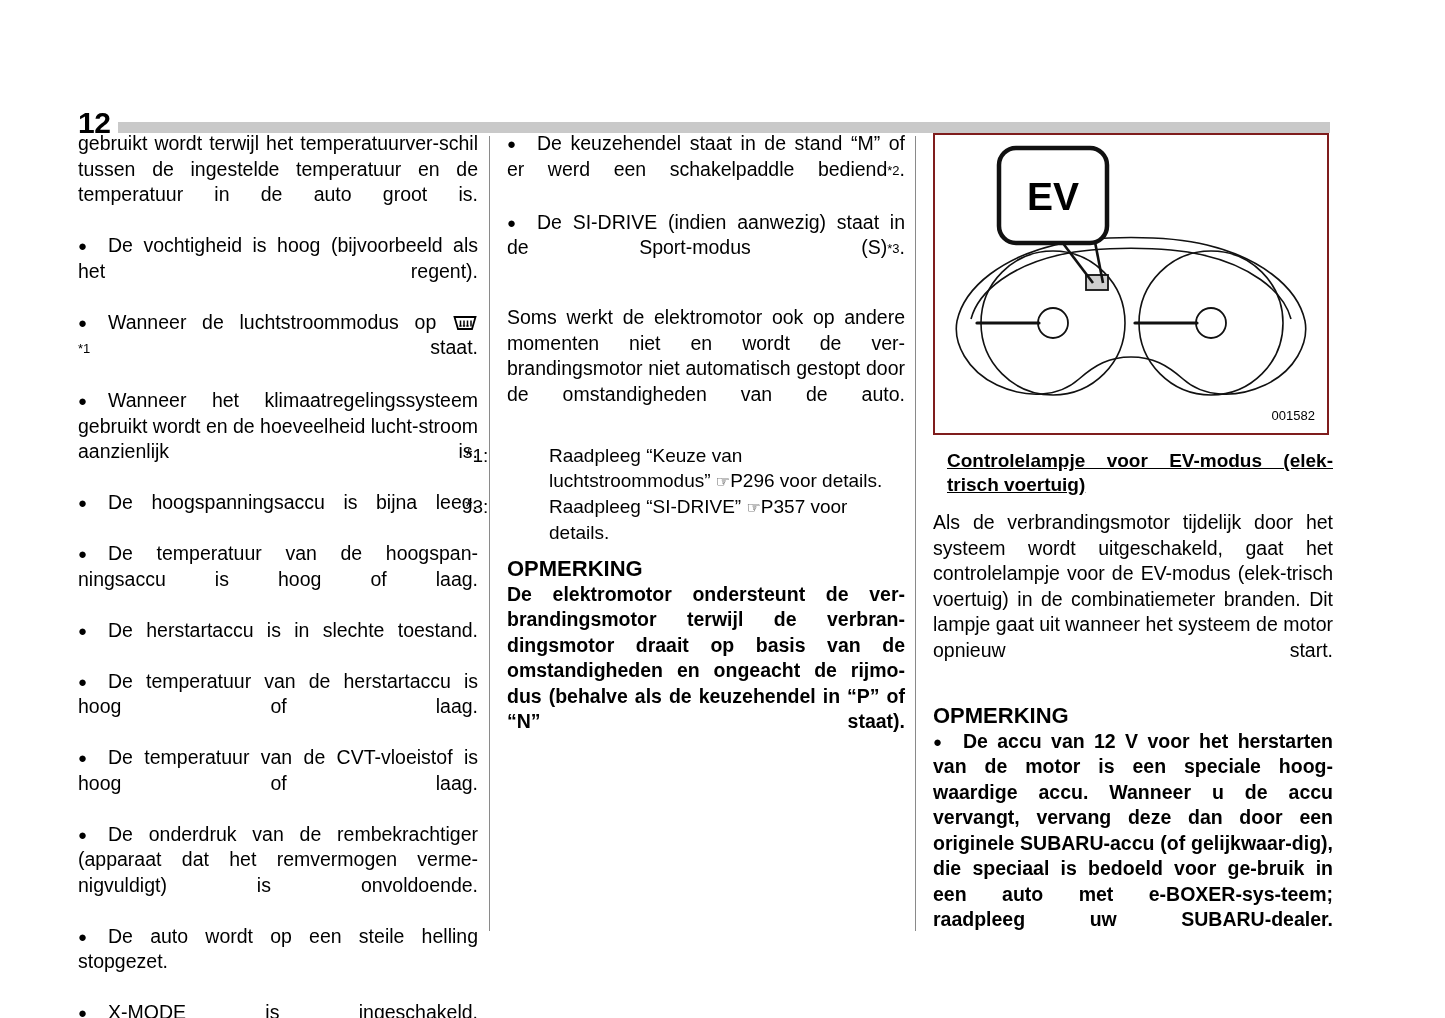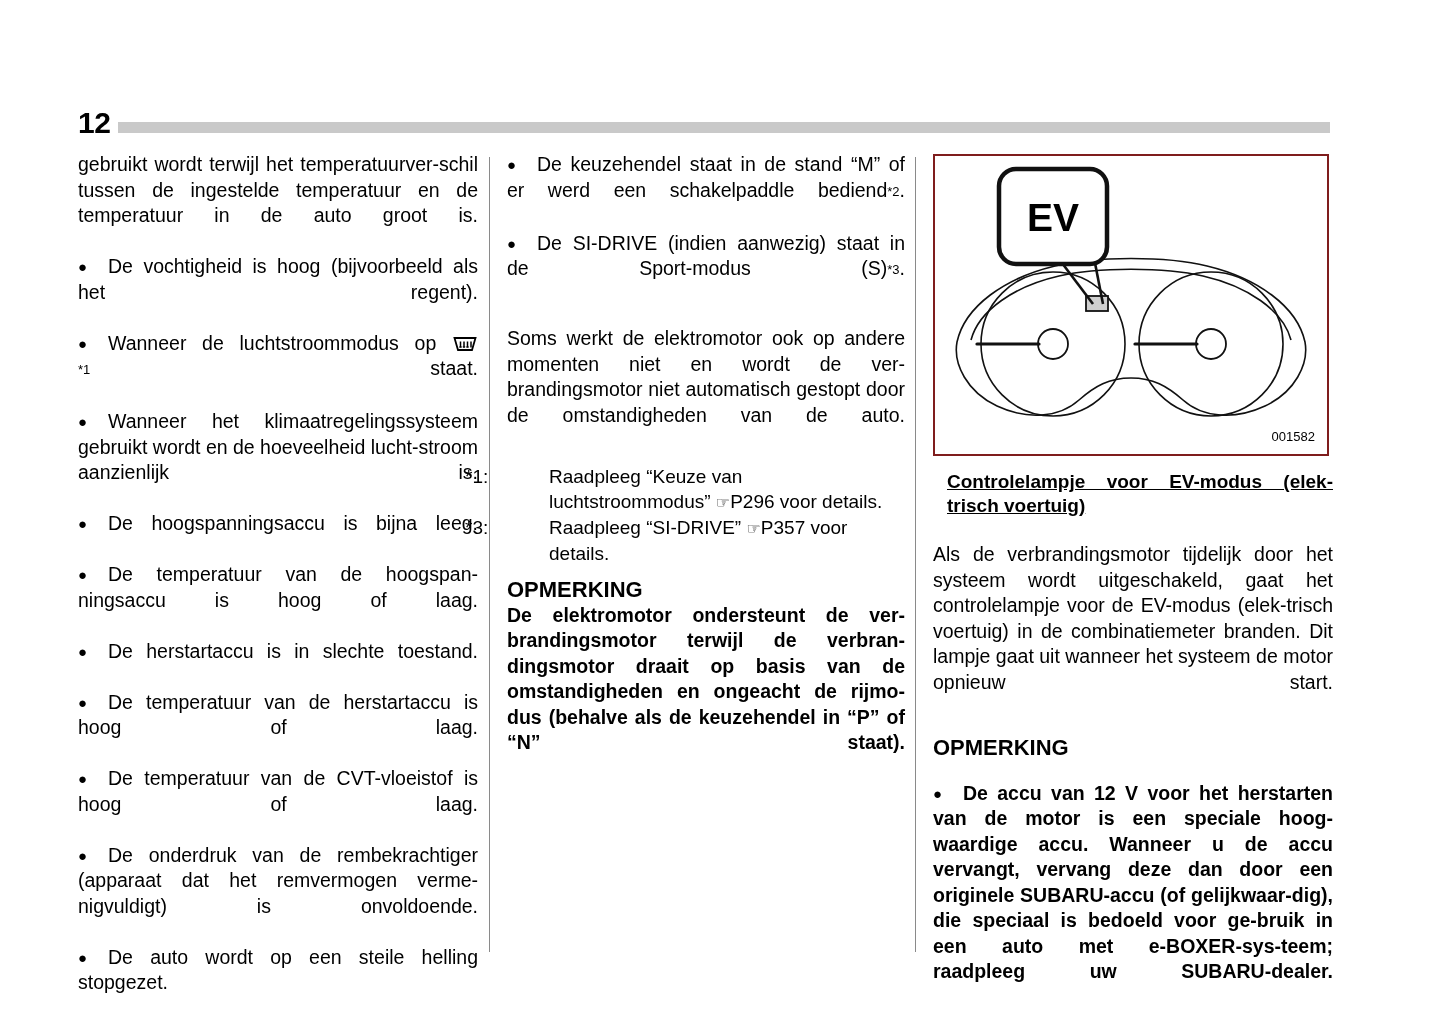--- a/index.html
+++ b/index.html
@@ -40,21 +40,21 @@
     top: 94px;
     width: 1212px;
     height: 11px;
     background: #c9c9c9;
   }
 
   
   #content {
     position: absolute;
     left: 0;
-    top: 152px;
+    top: 131px;
     width: 1445px;
     height: 800px;
   }
   .column {
     position: absolute;
     top: 0;
   }
   #col-left  { left: 78px;  width: 400px; }
   #col-mid   { left: 507px; width: 398px; }
   #col-right { left: 933px; width: 400px; }
@@ -317,23 +317,23 @@
 
         <rect x="64" y="13" width="108" height="95" rx="17" ry="17" fill="#fff" stroke="#111" stroke-width="4.5"></rect>
         <text x="118" y="75" text-anchor="middle" font-family="Liberation Sans, sans-serif" font-size="39" font-weight="bold" fill="#000">EV</text>
       </svg>
       <div id="figure-id">001582</div>
     </div>
 
     <div id="fig-caption">
       <p class="subheading">Controlelampje voor EV-modus (elek-trisch voertuig)</p>
 
-      <p class="para" style="margin-top:24px;">Als de verbrandingsmotor tijdelijk door het systeem wordt uitgeschakeld, gaat het controlelampje voor de EV-modus (elek-trisch voertuig) in de combinatiemeter branden. Dit lampje gaat uit wanneer het systeem de motor opnieuw start.</p>
+      <p class="para" style="margin-top:13px;">Als de verbrandingsmotor tijdelijk door het systeem wordt uitgeschakeld, gaat het controlelampje voor de EV-modus (elek-trisch voertuig) in de combinatiemeter branden. Dit lampje gaat uit wanneer het systeem de motor opnieuw start.</p>
 
       <h2 class="heading" style="margin-top:13px;">OPMERKING</h2>
 
-      <div class="bullet-item" style="font-weight:bold; margin-top:20px;">
+      <div class="bullet-item" style="font-weight:bold; margin-top:0;">
         <span class="dot">●</span><span class="btext">De accu van 12 V voor het herstarten van de motor is een speciale hoog-waardige accu. Wanneer u de accu vervangt, vervang deze dan door een originele SUBARU-accu (of gelijkwaar-dig), die speciaal is bedoeld voor ge-bruik in een auto met e-BOXER-sys-teem; raadpleeg uw SUBARU-dealer.</span>
       </div>
     </div>
   </div>
 
 </div>
 
 </body></html>

